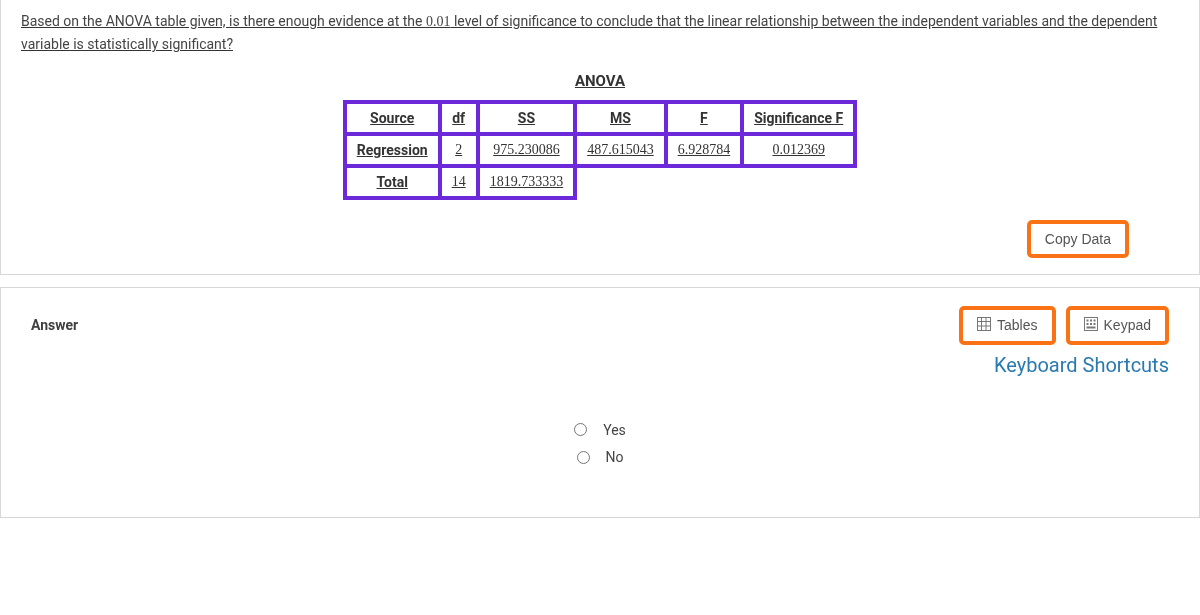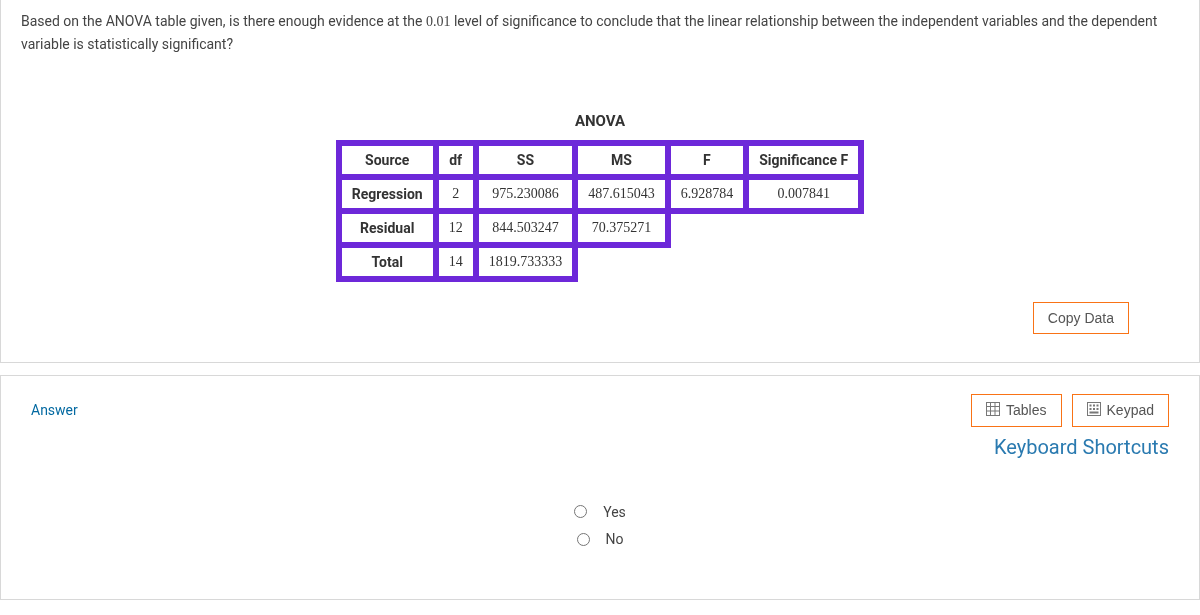--- a/index.html
+++ b/index.html
@@ -11,45 +11,46 @@
       font-family: -apple-system, BlinkMacSystemFont, "Segoe UI", Roboto, "Helvetica Neue", Arial, sans-serif;
       width: 1200px;
       height: 615px;
       background: #ffffff;
       color: #333;
       font-size: 14px;
     }
     .question-section {
       border: 1px solid #d8d8d8;
       border-top: none;
-      padding: 10px 20px 28px 20px;
+      padding: 10px 20px 16px 20px;
+      text-decoration: underline;
     }
     .question-text {
       font-size: 14px;
       line-height: 1.6;
       color: #444;
     }
     .sig-level {
       font-family: Georgia, "Times New Roman", serif;
     }
     .anova-container {
       text-align: center;
-      margin-top: 56px;
+      margin-top: 16px;
     }
     .anova-title {
       font-weight: bold;
       font-size: 15px;
       margin-bottom: 10px;
     }
     table.anova {
       margin: 0 auto;
       border-collapse: collapse;
     }
     table.anova th, table.anova td {
-      border: 6px solid #6d28d9;
+      border: 4px solid #6d28d9;
       padding: 6px 10px;
       text-align: center;
       font-size: 14px;
     }
     table.anova th {
       font-weight: bold;
       color: #333;
     }
     table.anova td.source {
       font-weight: bold;
@@ -62,43 +63,43 @@
     }
     .copy-btn-row {
       text-align: right;
       margin-top: 20px;
       padding-right: 50px;
     }
     .btn {
       display: inline-flex;
       align-items: center;
       gap: 6px;
-      border: 1px solid #f97316;
-      border-radius: 0;
+      border: 4px solid #f97316;
+      border-radius: 5px;
       background: #fff;
       color: #555;
       padding: 7px 14px;
       font-size: 14px;
       cursor: pointer;
     }
     .answer-section {
       border: 1px solid #d8d8d8;
       border-top: 1px solid #d8d8d8;
       padding: 18px 30px 40px 30px;
       margin-top: 12px;
     }
     .answer-header {
       display: flex;
       align-items: center;
       justify-content: space-between;
     }
     .answer-label {
-      font-weight: 400;
-      font-size: 14px;
-      color: #0369a1;
+      font-weight: 700;
+      font-size: 14px;
+      color: #404040;
     }
     .answer-buttons {
       display: flex;
       align-items: center;
       gap: 10px;
     }
     .shortcuts-link {
       text-align: right;
       margin-top: 8px;
       color: #2a7ab0;
@@ -146,29 +147,21 @@
           <th>Significance F</th>
         </tr>
       </thead>
       <tbody>
         <tr>
           <td class="source">Regression</td>
           <td class="num">2</td>
           <td class="num">975.230086</td>
           <td class="num">487.615043</td>
           <td class="num">6.928784</td>
-          <td class="num">0.007841</td>
-        </tr>
-        <tr>
-          <td class="source">Residual</td>
-          <td class="num">12</td>
-          <td class="num">844.503247</td>
-          <td class="num">70.375271</td>
-          <td class="noborder"></td>
-          <td class="noborder"></td>
+          <td class="num">0.012369</td>
         </tr>
         <tr>
           <td class="source">Total</td>
           <td class="num">14</td>
           <td class="num">1819.733333</td>
           <td class="noborder"></td>
           <td class="noborder"></td>
           <td class="noborder"></td>
         </tr>
       </tbody>

